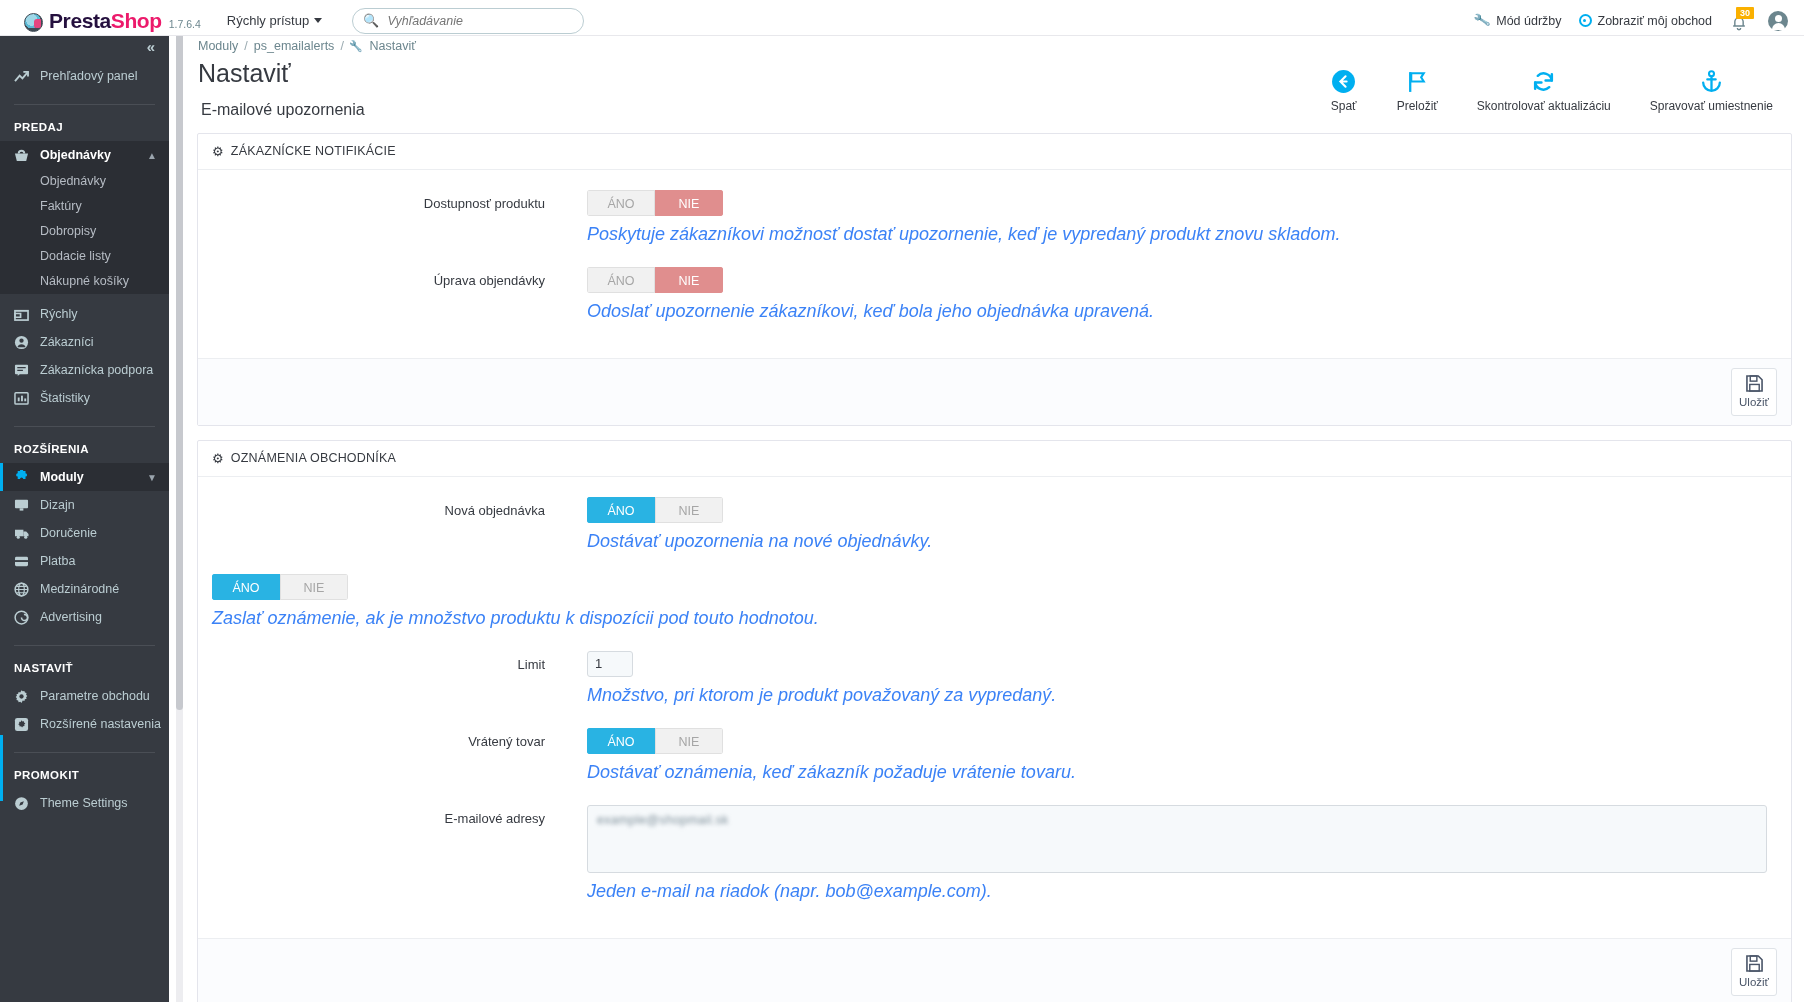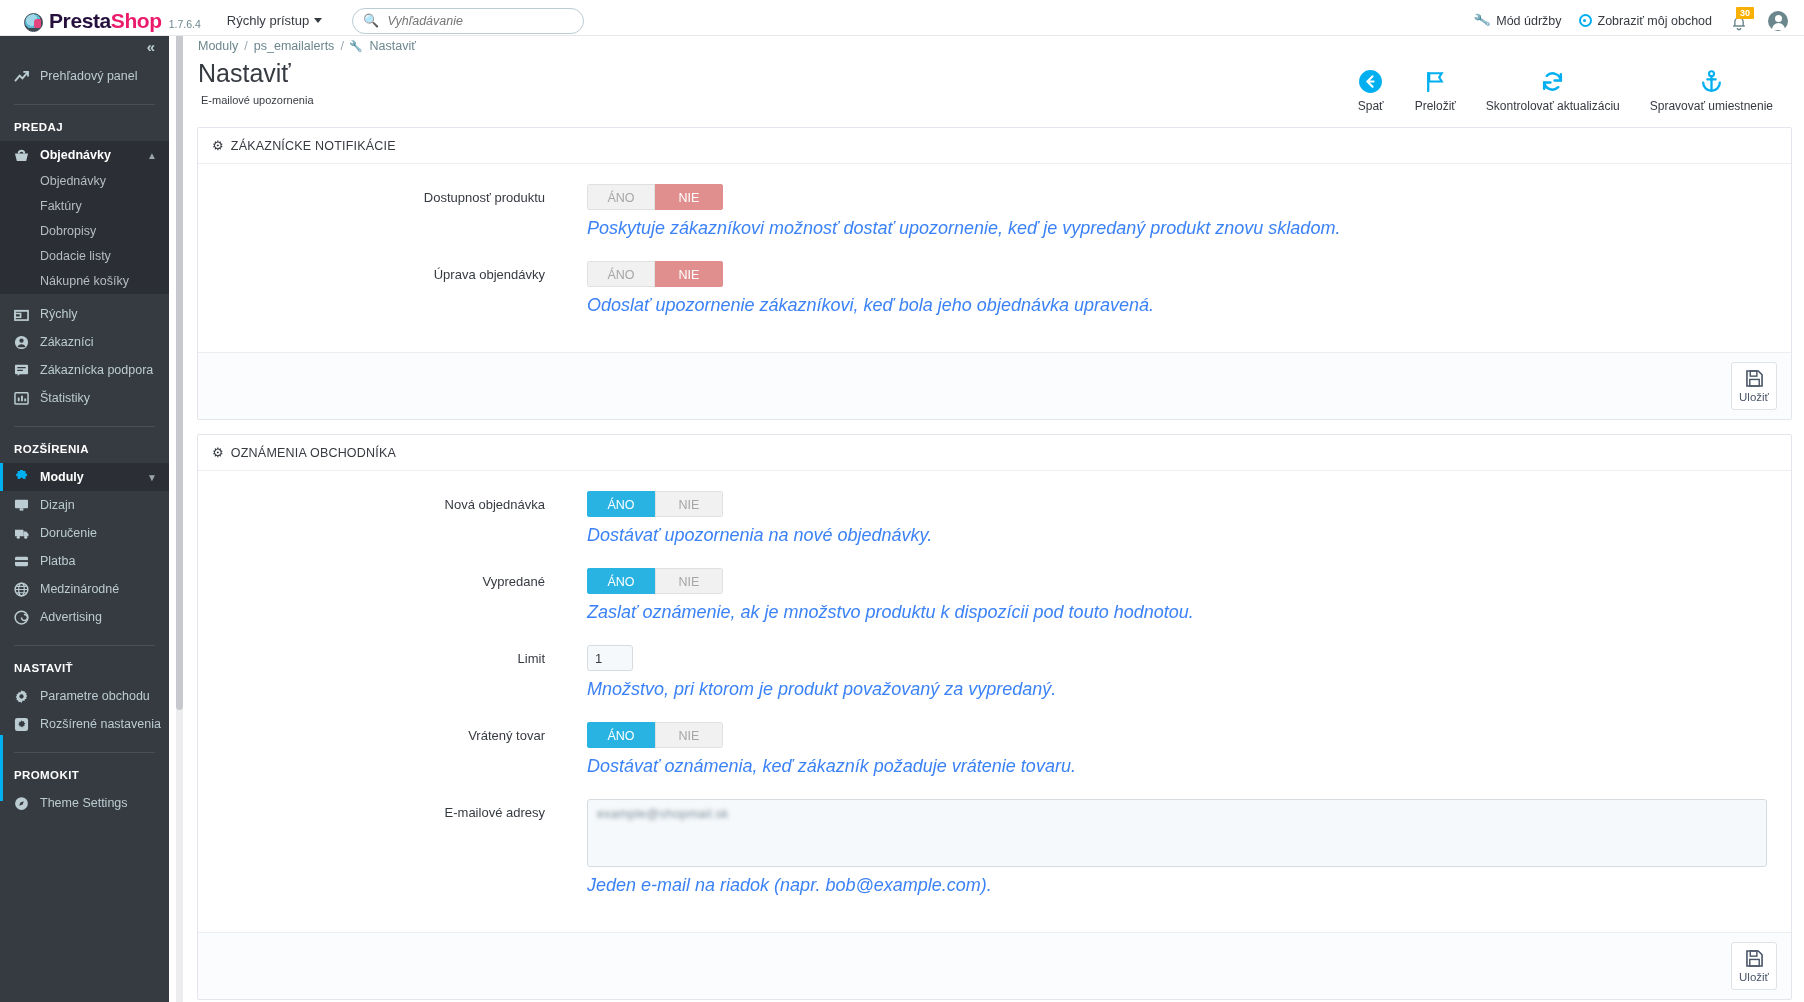--- a/index.html
+++ b/index.html
@@ -123,22 +123,22 @@
   }
   .breadcrumb {
     font-size: 12.5px; color: #6c868e; padding: 9px 0 0 15px; display: flex;
     align-items: center; gap: 6px;
   }
   .breadcrumb a { color: #6c868e; text-decoration: none; cursor: pointer; }
   .breadcrumb .sep { color: #9aaab0; }
   .breadcrumb .wr { font-size: 11px; color: #6c868e; }
   .page-head { display: flex; align-items: flex-start; padding: 6px 18px 0 15px; }
   .page-title { font-size: 25px; color: #363a41; font-weight: normal; line-height: 1.15; }
-  .page-sub { font-size: 11px; color: #363a41; margin-top: 6px; padding-left: 3px;}
-  .toolbar { margin-left: auto; display: flex; gap: 4px; padding-top: 6px; }
+  .page-sub { font-size: 16px; color: #363a41; margin-top: 13px; padding-left: 3px;}
+  .toolbar { margin-left: auto; display: flex; gap: 13px; padding-top: 6px; }
   .tb-btn {
     display: flex; flex-direction: column; align-items: center; cursor: pointer;
     padding: 0 13px; color: #363a41; font-size: 12px; min-width: 54px;
   }
   .tb-ico { color: #00aff0; font-size: 25px; line-height: 30px; height: 32px; display:flex; align-items:center;}
   .tb-label { margin-top: 2px; white-space: nowrap; }
 
   
   .panel {
     margin: 14px 12px 0 14px; background: #fff; border: 1px solid #e4e5ec;
@@ -526,21 +526,20 @@
         <div class="form-field">
           <div class="switch">
             <div class="sw yes-on">ÁNO</div>
             <div class="sw off-state">NIE</div>
           </div>
           <div class="help">Dostávať upozornenia na nové objednávky.</div>
         </div>
       </div>
 
       <div class="form-row">
-        <div class="form-label">Vypredané</div>
         <div class="form-field">
           <div class="switch">
             <div class="sw yes-on">ÁNO</div>
             <div class="sw off-state">NIE</div>
           </div>
           <div class="help">Zaslať oznámenie, ak je množstvo produktu k dispozícii pod touto hodnotou.</div>
         </div>
       </div>
 
       <div class="form-row">

